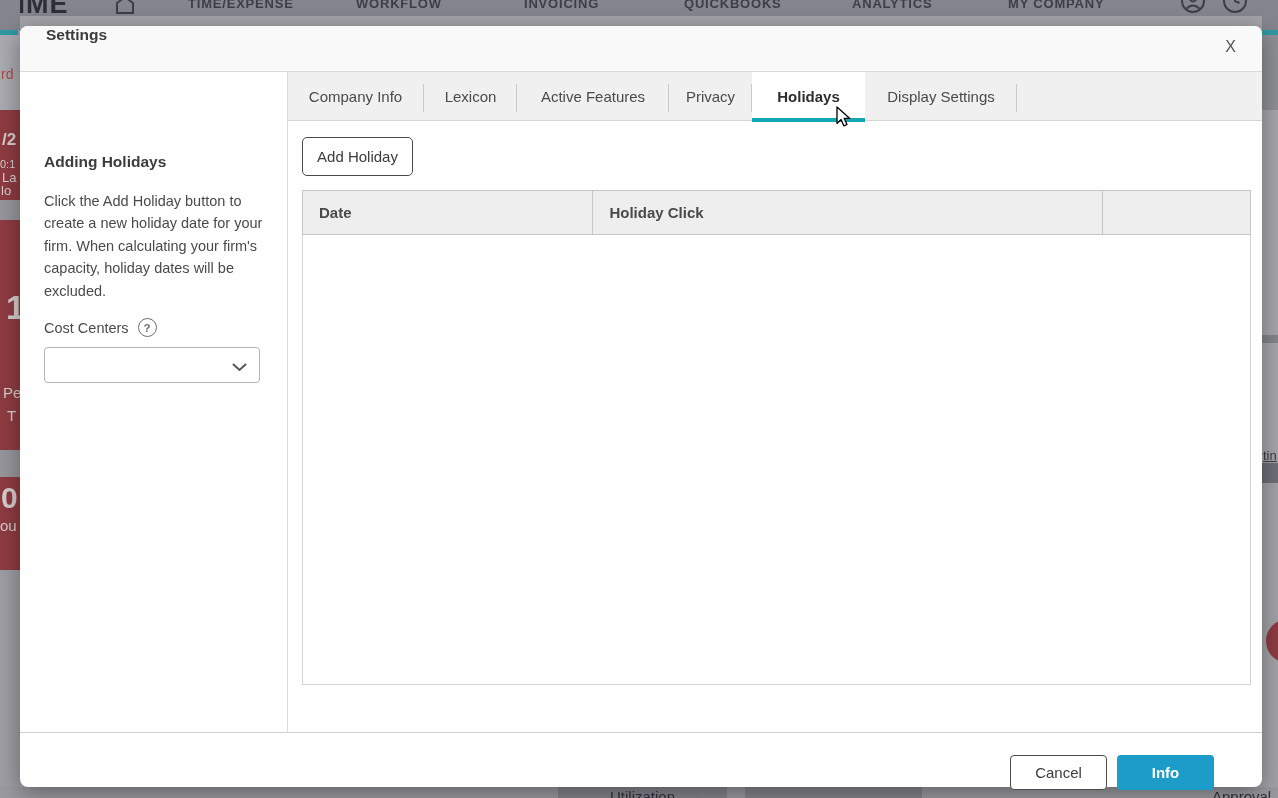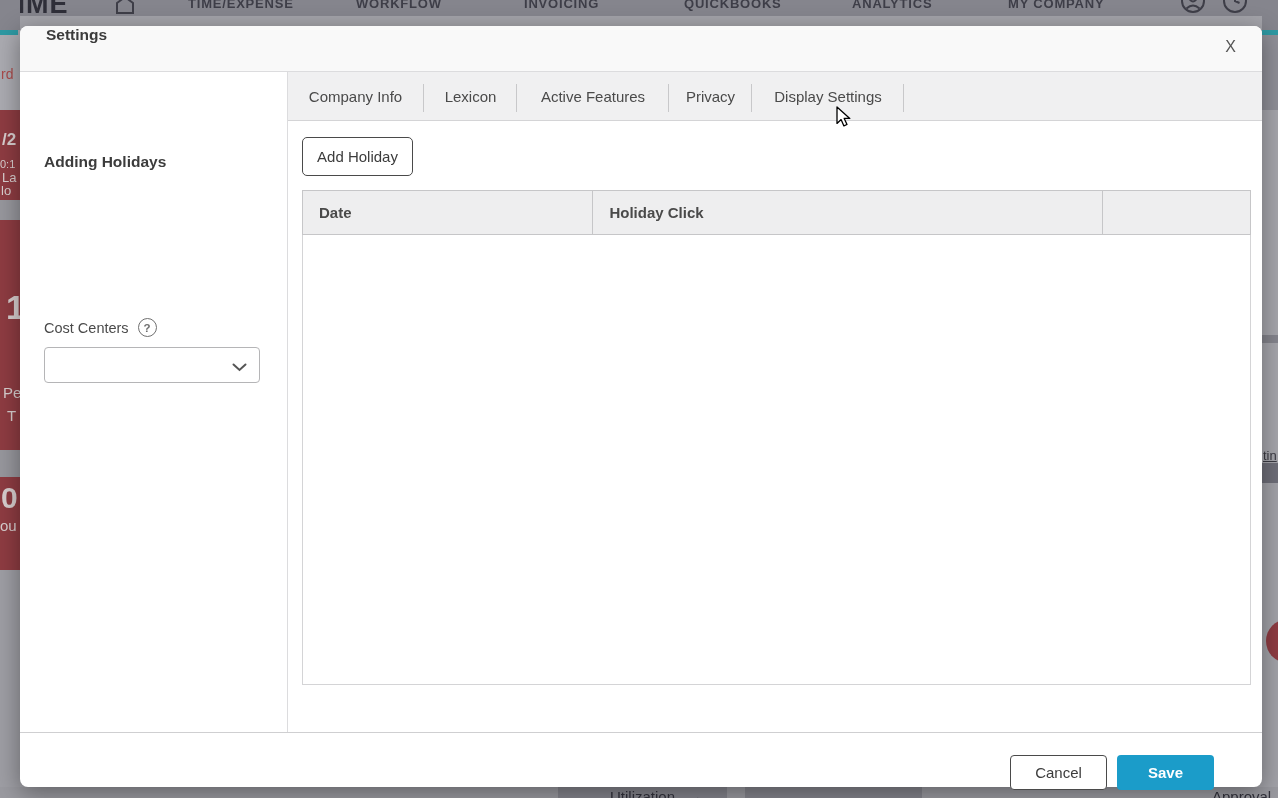--- a/index.html
+++ b/index.html
@@ -148,28 +148,33 @@
         </div>
       <div class="tab" style="width:93px">
           <span>Lexicon</span>
         </div>
       <div class="tab" style="width:152px">
           <span>Active Features</span>
         </div>
       <div class="tab" style="width:83px">
           <span>Privacy</span>
         </div>
+      <div class="tab active" style="width:113px">
+          <span>Holidays</span>
+          <span class="underline"></span>
+        </div>
       <div class="tab" style="width:152px">
           <span>Display Settings</span>
         </div>
     </div>
 
     <div class="vdiv"></div>
 
     <div class="side-heading">Adding Holidays</div>
+    <div class="side-text">Click the Add Holiday button to create a new holiday date for your firm. When calculating your firm's capacity, holiday dates will be excluded.</div>
     <div class="cost-row">
       <span class="cost-label">Cost Centers</span>
       <span class="help">?</span>
     </div>
     <div class="cost-select">
       <span class="cost-value"></span>
       <svg width="15" height="9" viewBox="0 0 15 9" fill="none" stroke="#555" stroke-width="2" stroke-linecap="round">
           <path d="M1.5 1.5 L7.5 7 L13.5 1.5"></path>
         </svg>
     </div>
@@ -186,21 +191,21 @@
         <div class="th" style="width:148px"></div>
       </div>
       <div class="tbody"></div>
     </div>
 
     <div class="f-div"></div>
     <div class="btn btn-cancel">
         <span>Cancel</span>
       </div>
     <div class="btn btn-save">
-        <span>Save</span>
+        <span>Info</span>
       </div>
   </div>
 
   <svg class="cursor" width="22" height="24" viewBox="0 0 22 24">
       <path d="M1 1 V17.4 L5.1 13.6 L7.9 19.9 L11 18.5 L8.2 12.4 L13.8 12.4 Z" fill="#fff" stroke="#000" stroke-width="1.3" stroke-linejoin="round"></path>
     </svg>
 
 </div>
 
 </body></html>

